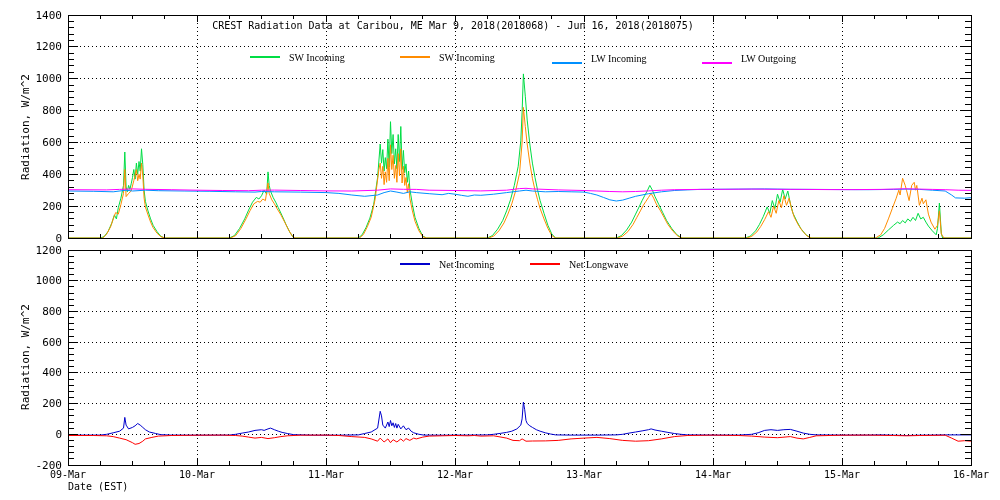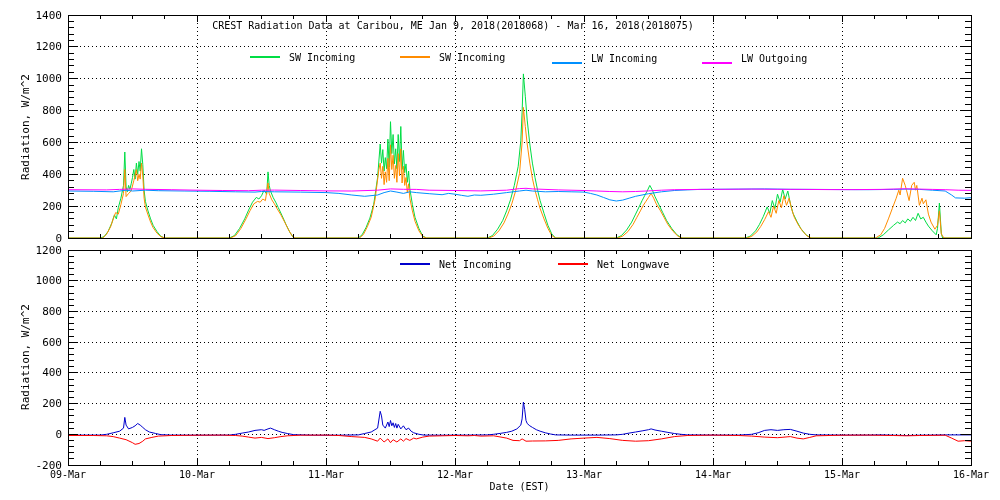--- a/index.html
+++ b/index.html
@@ -6,24 +6,24 @@
   #figure{position:relative;width:1000px;height:500px;background:#ffffff;overflow:hidden;
           font-family:"DejaVu Sans Mono",monospace;color:#000;}
   #chart-svg{position:absolute;left:0;top:0;}
   .overlay{position:absolute;left:0;top:0;width:1000px;height:500px;pointer-events:none;}
   #plot-title{position:absolute;left:68px;top:20px;width:770px;text-align:center;
               font-size:10px;white-space:nowrap;}
   .ylab{position:absolute;white-space:nowrap;font-size:11px;
         transform:translate(-50%,-50%) rotate(-90deg);}
   #ylab-top{left:25px;top:127px;}
   #ylab-bot{left:25px;top:357px;}
-  #xlab{position:absolute;left:68px;top:481px;width:903px;text-align:center;font-size:10px;}
+  #xlab{position:absolute;left:68px;top:481px;width:903px;text-align:left;font-size:10px;}
   .legend-entry{position:absolute;display:flex;align-items:center;gap:9px;height:14px;}
   .legend-line{width:30px;height:2px;display:inline-block;}
-  .legend-label{font-size:10px;white-space:nowrap;}
+  .legend-label{font-size:10px;white-space:nowrap;font-family:Liberation Serif, serif;}
 </style>
 </head>
 <body>
 
 <div id="figure">
   <svg id="chart-svg" width="1000" height="500">
       <line x1="197" y1="15" x2="197" y2="238" stroke="#000000" stroke-width="1" stroke-dasharray="1 3" shape-rendering="crispEdges"></line>
       <line x1="326" y1="15" x2="326" y2="238" stroke="#000000" stroke-width="1" stroke-dasharray="1 3" shape-rendering="crispEdges"></line>
       <line x1="455" y1="15" x2="455" y2="238" stroke="#000000" stroke-width="1" stroke-dasharray="1 3" shape-rendering="crispEdges"></line>
       <line x1="584" y1="15" x2="584" y2="238" stroke="#000000" stroke-width="1" stroke-dasharray="1 3" shape-rendering="crispEdges"></line>
@@ -335,21 +335,21 @@
       <text x="197" y="478" text-anchor="middle" font-size="10px" font-family="&quot;DejaVu Sans Mono&quot;,monospace">10-Mar</text>
       <text x="326" y="478" text-anchor="middle" font-size="10px" font-family="&quot;DejaVu Sans Mono&quot;,monospace">11-Mar</text>
       <text x="455" y="478" text-anchor="middle" font-size="10px" font-family="&quot;DejaVu Sans Mono&quot;,monospace">12-Mar</text>
       <text x="584" y="478" text-anchor="middle" font-size="10px" font-family="&quot;DejaVu Sans Mono&quot;,monospace">13-Mar</text>
       <text x="713" y="478" text-anchor="middle" font-size="10px" font-family="&quot;DejaVu Sans Mono&quot;,monospace">14-Mar</text>
       <text x="842" y="478" text-anchor="middle" font-size="10px" font-family="&quot;DejaVu Sans Mono&quot;,monospace">15-Mar</text>
       <text x="971" y="478" text-anchor="middle" font-size="10px" font-family="&quot;DejaVu Sans Mono&quot;,monospace">16-Mar</text>
     </svg>
 
   <div class="overlay">
-    <div id="plot-title">CREST Radiation Data at Caribou, ME   Jan  9, 2018(2018068) - Mar 16, 2018(2018075)</div>
+    <div id="plot-title">CREST Radiation Data at Caribou, ME   Mar  9, 2018(2018068) - Jun 16, 2018(2018075)</div>
     <div id="ylab-top" class="ylab">Radiation, W/m^2</div>
     <div id="ylab-bot" class="ylab">Radiation, W/m^2</div>
     <div id="xlab">Date (EST)</div>
     <div id="legend-top">
         <div class="legend-entry" style="left: 250px; top: 50px;">
           <span class="legend-line" style="background: rgb(0, 221, 68);"></span>
           <span class="legend-label">SW Incoming</span>
         </div>
         <div class="legend-entry" style="left: 400px; top: 50px;">
           <span class="legend-line" style="background: rgb(255, 140, 0);"></span>
@@ -362,19 +362,19 @@
         <div class="legend-entry" style="left: 702px; top: 50px; align-items: flex-end;">
           <span class="legend-line" style="background: rgb(255, 0, 255);"></span>
           <span class="legend-label">LW Outgoing</span>
         </div>
       </div>
     <div id="legend-bottom">
         <div class="legend-entry" style="left: 400px; top: 257px;">
           <span class="legend-line" style="background: rgb(0, 0, 204);"></span>
           <span class="legend-label">Net Incoming</span>
         </div>
-        <div class="legend-entry" style="left: 558px; top: 257px;">
+        <div class="legend-entry" style="left: 530px; top: 257px;">
           <span class="legend-line" style="background: rgb(255, 0, 0);"></span>
           <span class="legend-label">Net Longwave</span>
         </div>
       </div>
   </div>
 </div>
 
 </body></html>

